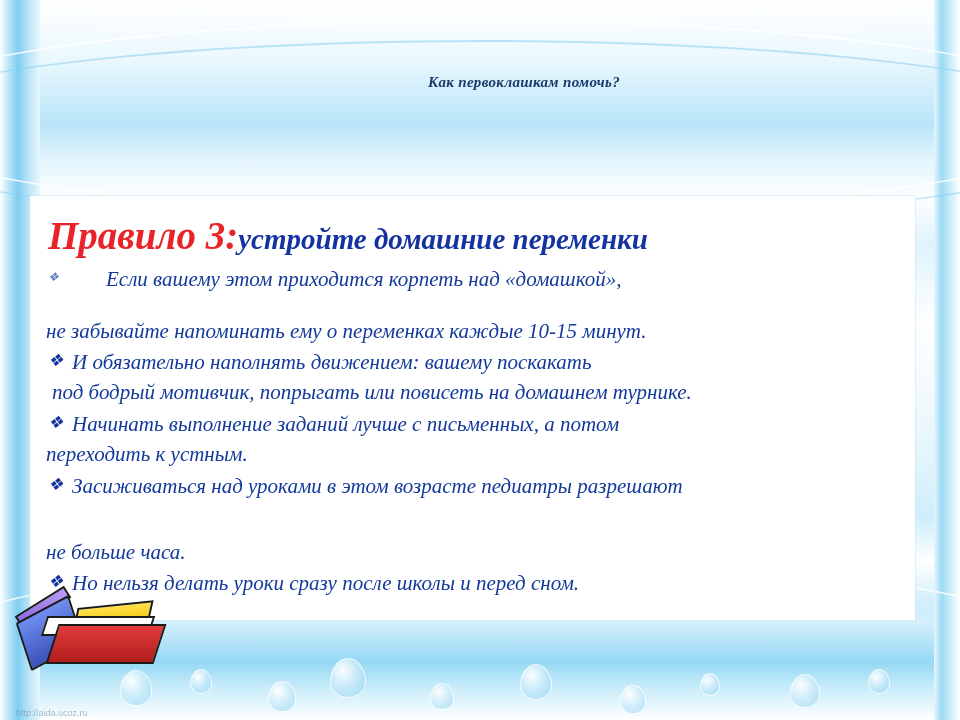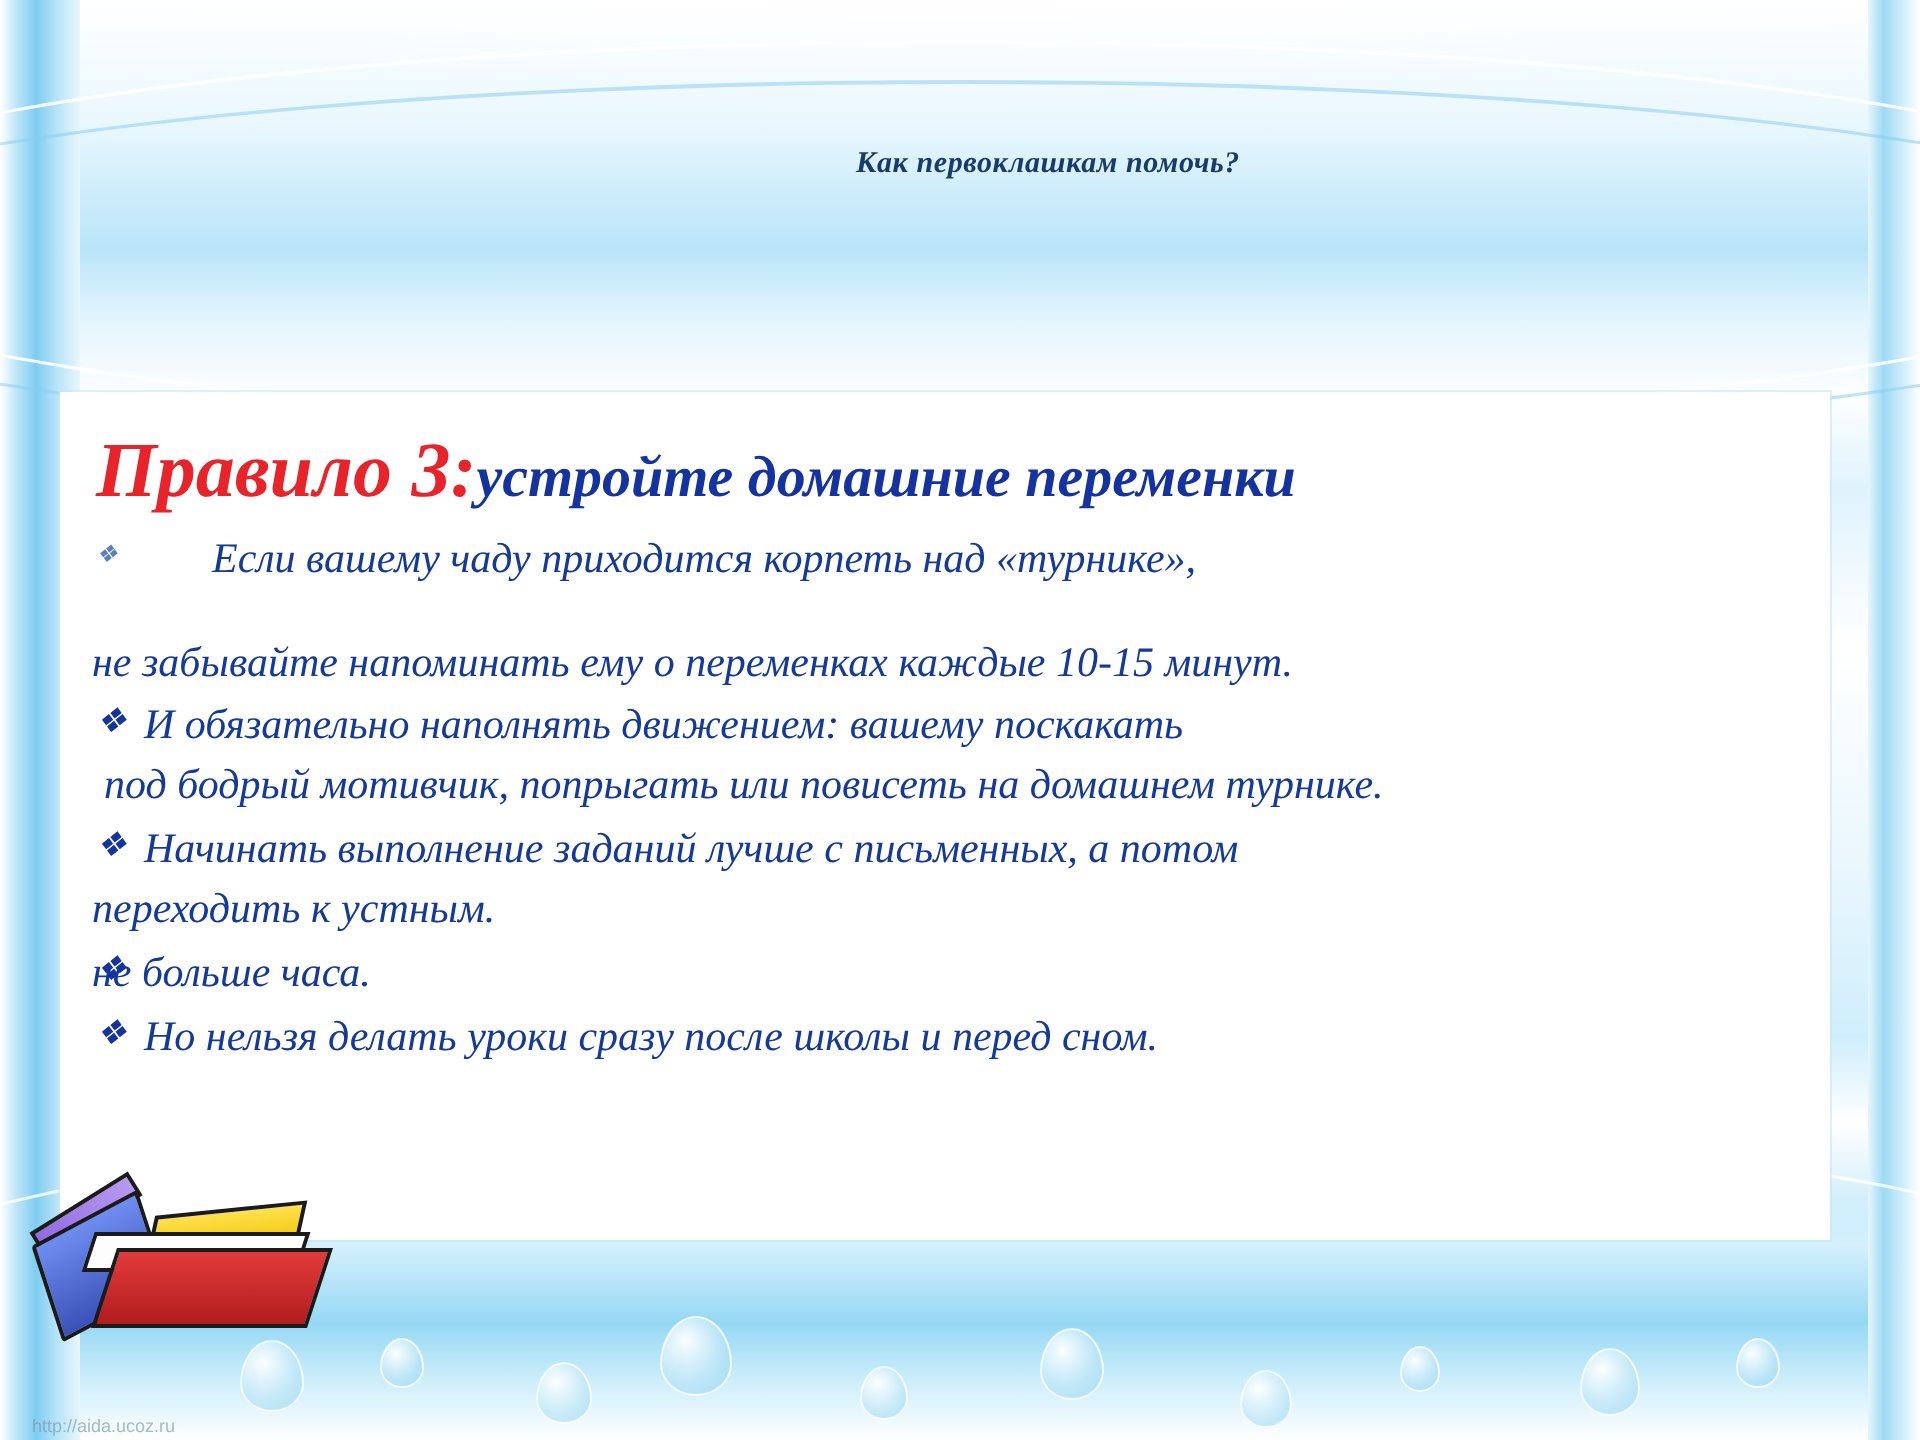--- a/index.html
+++ b/index.html
@@ -232,21 +232,21 @@
   <div class="content-card">
 
     <div class="rule-line">
       <span class="rule-label">Правило 3:</span><span class="rule-text">устройте домашние переменки</span>
     </div>
 
     <div class="body-text">
 
       <div class="para">
         <span class="bullet small">❖</span>
-        <span class="indent"></span><span>Если вашему чаду приходится корпеть над «турнике»,</span>
+        <span class="indent"></span><span>Если вашему этом приходится корпеть над «домашкой»,</span>
         <div style="margin-left:-26px;margin-top:22px;">
           <span>не забывайте напоминать ему о переменках каждые 10-15 минут.</span>
         </div>
       </div>
 
       <div class="para">
         <span class="bullet">❖</span>
         <span>И обязательно наполнять движением: вашему поскакать</span>
         <div style="margin-left:-20px;">
           <span>под бодрый мотивчик, попрыгать или повисеть на домашнем турнике.</span>
@@ -256,21 +256,22 @@
       <div class="para">
         <span class="bullet">❖</span>
         <span>Начинать выполнение заданий лучше с письменных, а потом</span>
         <div style="margin-left:-26px;">
           <span>переходить к устным.</span>
         </div>
       </div>
 
       <div class="para">
         <span class="bullet">❖</span>
-        <div style="margin-left:-26px;">
+        <span>Засиживаться над уроками в этом возрасте педиатры разрешают</span>
+        <div style="margin-left:-26px;margin-top:36px;">
           <span>не больше часа.</span>
         </div>
       </div>
 
       <div class="para">
         <span class="bullet">❖</span>
         <span>Но нельзя делать уроки сразу после школы и перед сном.</span>
       </div>
 
     </div>

